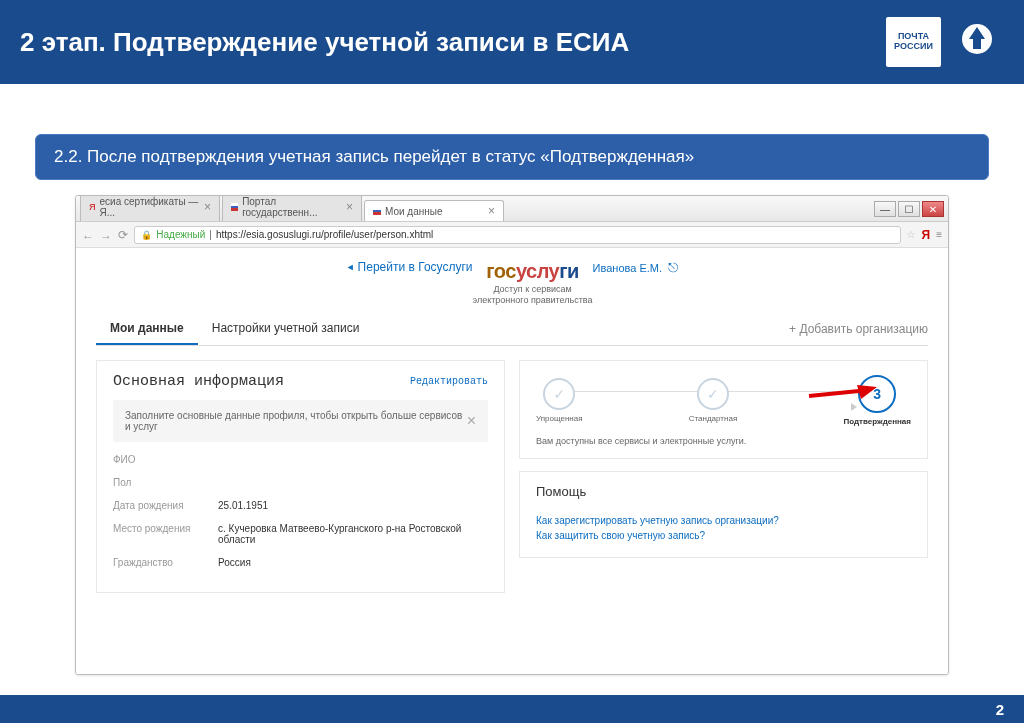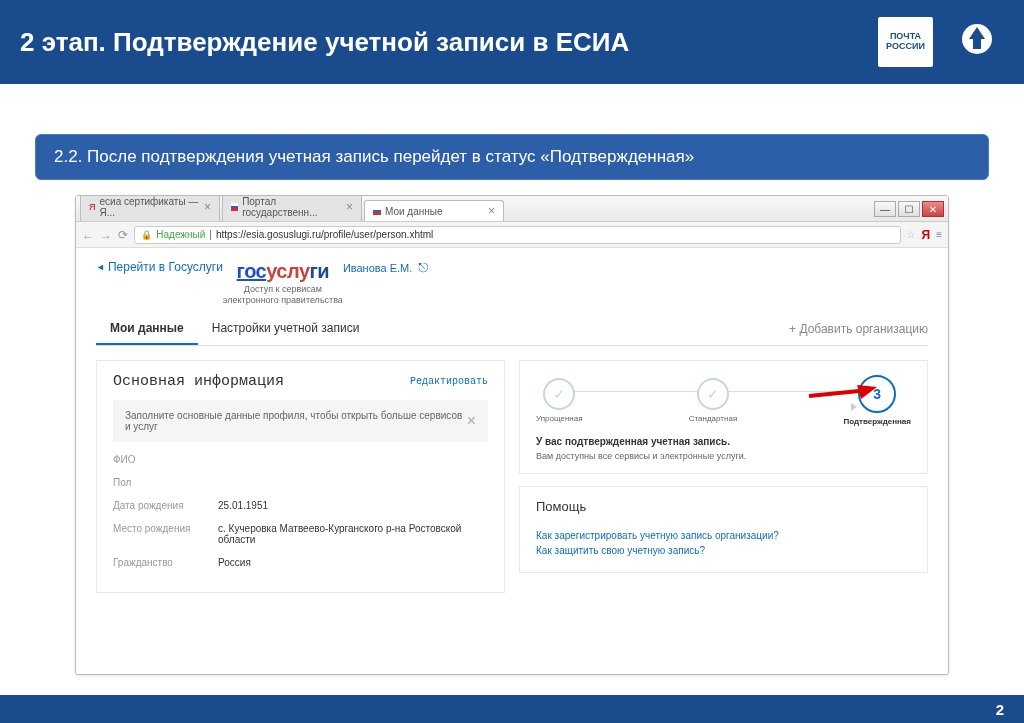--- a/index.html
+++ b/index.html
@@ -1,20 +1,20 @@
 <!DOCTYPE html>
 <html><head>
 <meta charset="utf-8">
 <style>
 * { margin: 0; padding: 0; box-sizing: border-box; }
 body { font-family: Arial, sans-serif; background: #fff; width: 1024px; height: 723px; overflow: hidden; position: relative; }
 
 .slide-header { background: #1a4b8c; color: #fff; height: 84px; display: flex; align-items: center; padding: 0 20px; justify-content: space-between; }
 .slide-title { font-size: 26px; font-weight: bold; }
-.logos { display: flex; gap: 16px; }
+.logos { display: flex; gap: 8px; }
 .logo-box { background: #fff; width: 55px; height: 50px; display: flex; align-items: center; justify-content: center; border-radius: 2px; }
 .logo-box.blue { background: #1a4b8c; border: 1px solid #1a4b8c; }
 .pochta-logo { color: #1a4b8c; font-size: 9px; font-weight: bold; text-align: center; line-height: 1.1; }
 .eagle-icon { color: #fff; font-size: 28px; }
 
 .caption-box { margin: 50px 35px 15px; background: #2c5fa8; border: 1px solid #4a7bc0; border-radius: 6px; padding: 12px 18px; color: #fff; font-size: 17px; }
 
 .browser-frame { margin: 10px 75px 0; border: 1px solid #bbb; background: #fff; height: 480px; box-shadow: 0 1px 3px rgba(0,0,0,0.1); border-radius: 3px; overflow: hidden; }
 
 .tab-bar { background: linear-gradient(#f8f8f8,#e8e8e8); height: 26px; display: flex; align-items: flex-end; padding: 0 4px; border-bottom: 1px solid #ccc; position: relative; }
@@ -27,26 +27,26 @@
 
 .addr-bar { background: #f4f4f4; height: 26px; display: flex; align-items: center; padding: 0 6px; gap: 6px; border-bottom: 1px solid #ddd; font-size: 10px; color: #666; }
 .nav-arrow { color: #999; font-size: 12px; }
 .url-box { flex: 1; background: #fff; border: 1px solid #ccc; border-radius: 3px; height: 18px; display: flex; align-items: center; padding: 0 6px; gap: 4px; }
 .lock { color: #4a4; font-size: 9px; }
 .secure { color: #4a4; }
 .url-text { color: #333; }
 .yandex-y { color: #c00; font-weight: bold; font-size: 12px; }
 
 .page-content { background: #fff; padding: 12px 20px; height: calc(100% - 52px); overflow: hidden; font-size: 11px; color: #333; }
-.top-row { display: flex; justify-content: flex-start; align-items: flex-start; margin-bottom: 8px; }
+.top-row { display: flex; justify-content: center; align-items: flex-start; margin-bottom: 8px; }
 .back-link { color: #0d6dc1; font-size: 12px; display: flex; align-items: center; gap: 3px; }
 .back-link::before { content: "◄"; font-size: 9px; }
 .brand { text-align: center; }
 .brand-main { font-size: 20px; font-weight: bold; letter-spacing: -0.5px; }
-.brand-main .gos { color: #1d4ed8; text-decoration: underline; }
+.brand-main .gos { color: #a16207; }
 .brand-main .usl { color: #c94341; }
 .brand-main .ugi { color: #1a4b8c; }
 .brand-sub { font-size: 9px; color: #666; margin-top: 1px; }
 .user-box { color: #0d6dc1; font-size: 11px; display: flex; align-items: center; gap: 6px; }
 .exit-icon { color: #0d6dc1; font-size: 13px; }
 
 .page-tabs { display: flex; border-bottom: 1px solid #ddd; margin-bottom: 0; font-size: 12px; }
 .page-tab { padding: 8px 14px; color: #333; }
 .page-tab.active { border-bottom: 2px solid #0d6dc1; font-weight: bold; }
 .add-org { margin-left: auto; color: #888; display: flex; align-items: center; }
@@ -219,21 +219,20 @@
             <div class="step done">
               <div class="step-circle">✓</div>
               <div class="step-label">Стандартная</div>
             </div>
             <div class="step current">
               <div class="step-circle">3</div>
               <div class="step-label">Подтвержденная</div>
             </div>
           </div>
           <div class="status-text">
-            <div class="bold">У вас подтвержденная учетная запись.</div>
             <div class="sub">Вам доступны все сервисы и электронные услуги.</div>
           </div>
         </div>
 
         <div class="help-panel">
           <div class="help-title">Помощь</div>
           <a class="help-link">Как зарегистрировать учетную запись организации?</a>
           <a class="help-link">Как защитить свою учетную запись?</a>
         </div>
       </div>

